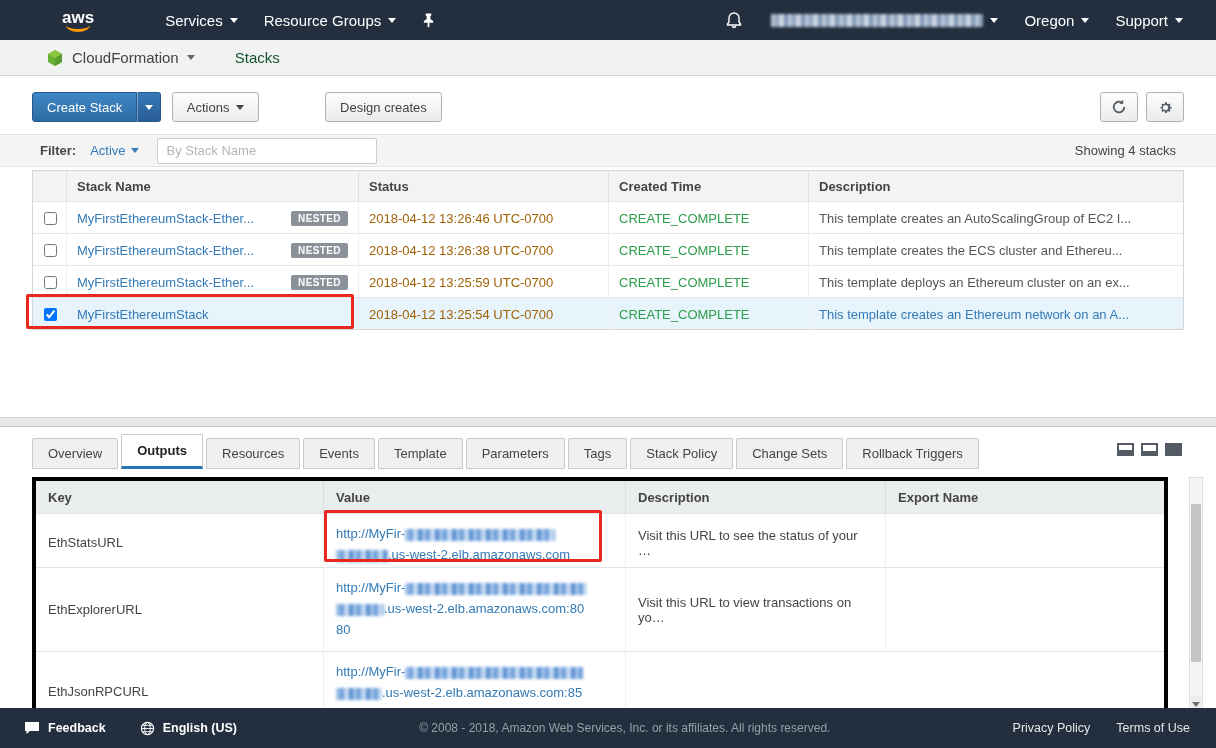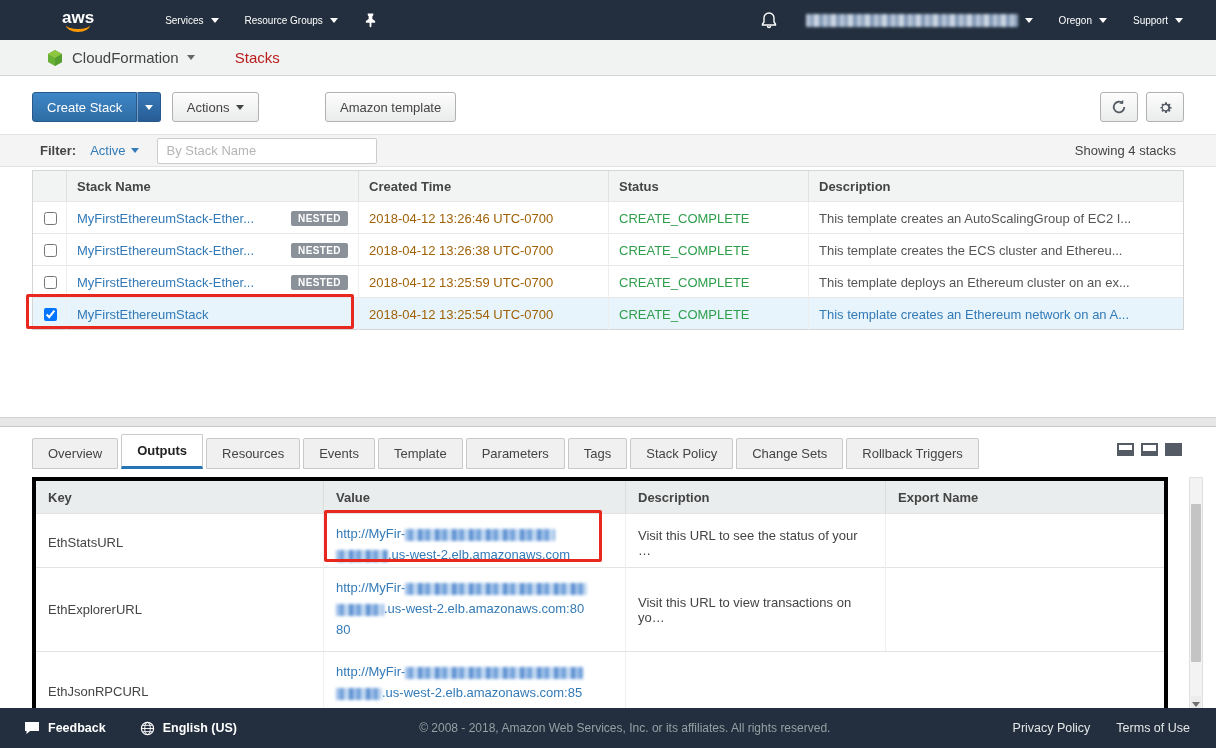--- a/index.html
+++ b/index.html
@@ -12,39 +12,39 @@
 
   
   .topnav {
     position:absolute; top:0; left:0; right:0; height:40px;
     background:#232f3e; display:flex; align-items:center; color:#fff;
   }
   .logo { margin-left:62px; font-weight:bold; font-size:17px; line-height:1; cursor:pointer; }
   .logo .smile { display:block; width:24px; height:8px; margin:-2px auto 0;
     border-bottom:3px solid #f90; border-radius:0 0 12px 12px / 0 0 7px 7px; }
   .nav-item { display:inline-flex; align-items:center; gap:7px; padding:0 13px;
-    height:40px; font-size:10px; cursor:pointer; white-space:nowrap; }
+    height:40px; font-size:15px; cursor:pointer; white-space:nowrap; }
   .nav-item.svc { margin-left:58px; }
   .caret { width:0; height:0; border-left:4px solid transparent; border-right:4px solid transparent;
     border-top:5px solid currentColor; display:inline-block; }
   .nav-right { margin-left:auto; display:flex; align-items:center; }
   .bell-wrap { padding:0 16px; cursor:pointer; display:flex; align-items:center; }
   .redact { display:inline-block; height:12px; border-radius:1px; vertical-align:middle;
     background:repeating-linear-gradient(90deg,#b9c6d8 0 4px,#8fa3bd 4px 8px,#cdd7e4 8px 13px,#7e96b4 13px 17px);
     filter:blur(1.4px); }
   .redact.onblue { background:repeating-linear-gradient(90deg,#9fc0e8 0 4px,#6f9fd8 4px 8px,#c4d9f2 8px 13px,#5b8fd0 13px 17px); }
 
   
   .subnav {
     position:absolute; top:40px; left:0; right:0; height:36px;
     background:#f1f2f2; border-bottom:1px solid #d4d6d6;
     display:flex; align-items:center; color:#444;
   }
   .svc-dd { display:flex; align-items:center; gap:8px; margin-left:46px; font-size:15px; cursor:pointer; }
-  .page-crumb { margin-left:40px; font-size:15px; color:#b91c1c; }
+  .page-crumb { margin-left:40px; font-size:15px; color:#14532d; }
 
   
   .toolbar { position:absolute; top:92px; left:32px; right:32px; height:30px; }
   .btn { height:30px; border:1px solid #b0b2b2; border-radius:3px;
     background:linear-gradient(#fdfdfd,#eaebeb); padding:0 14px; font-size:13px; color:#444;
     display:inline-flex; align-items:center; gap:7px; cursor:pointer; vertical-align:top; }
   .split-btn { display:inline-flex; vertical-align:top; }
   .split-btn .main { height:30px; background:linear-gradient(#3e86c7,#2e6da4); border:1px solid #28598c;
     border-radius:3px 0 0 3px; color:#fff; padding:0 14px; display:inline-flex; align-items:center; cursor:pointer; }
   .split-btn .arrow { width:24px; height:30px; background:linear-gradient(#3879b8,#275d95); border:1px solid #28598c;
@@ -200,21 +200,21 @@
     <span class="main">Create Stack</span>
     <span class="arrow">
         <i class="caret"></i>
       </span>
   </span>
   <span class="btn btn-actions">
     <span>Actions</span>
     <i class="caret"></i>
   </span>
   <span class="btn btn-design">
-    <span>Amazon template</span>
+    <span>Design creates</span>
   </span>
   <span class="tool-right">
     <span class="btn icon-btn">
       <svg width="16" height="16" viewBox="0 0 16 16">
         <path d="M13.3 8a5.3 5.3 0 1 1-1.55-3.75" fill="none" stroke="#545b64" stroke-width="1.8"></path>
         <path d="M12.2 0.8v4h-4z" fill="#545b64"></path>
       </svg>
     </span>
     <span class="btn icon-btn">
       <svg width="15" height="15" viewBox="0 0 16 16">
@@ -231,22 +231,22 @@
     <i class="caret"></i>
   </span>
   <input class="filter-input" type="text" placeholder="By Stack Name" style="">
   <span class="showing">Showing 4 stacks</span>
 </div>
 
 <div class="stacks-table">
   <div class="st-row st-head">
     <div></div>
     <div>Stack Name</div>
+    <div>Status</div>
     <div>Created Time</div>
-    <div>Status</div>
     <div>Description</div>
   </div>
 
   <div class="st-row st-body-row">
     <div class="cb-cell">
         <input type="checkbox" style="">
       </div>
     <div class="name-cell">
       <span class="stack-link">MyFirstEthereumStack-Ether...</span>
       <span class="badge">NESTED</span>

